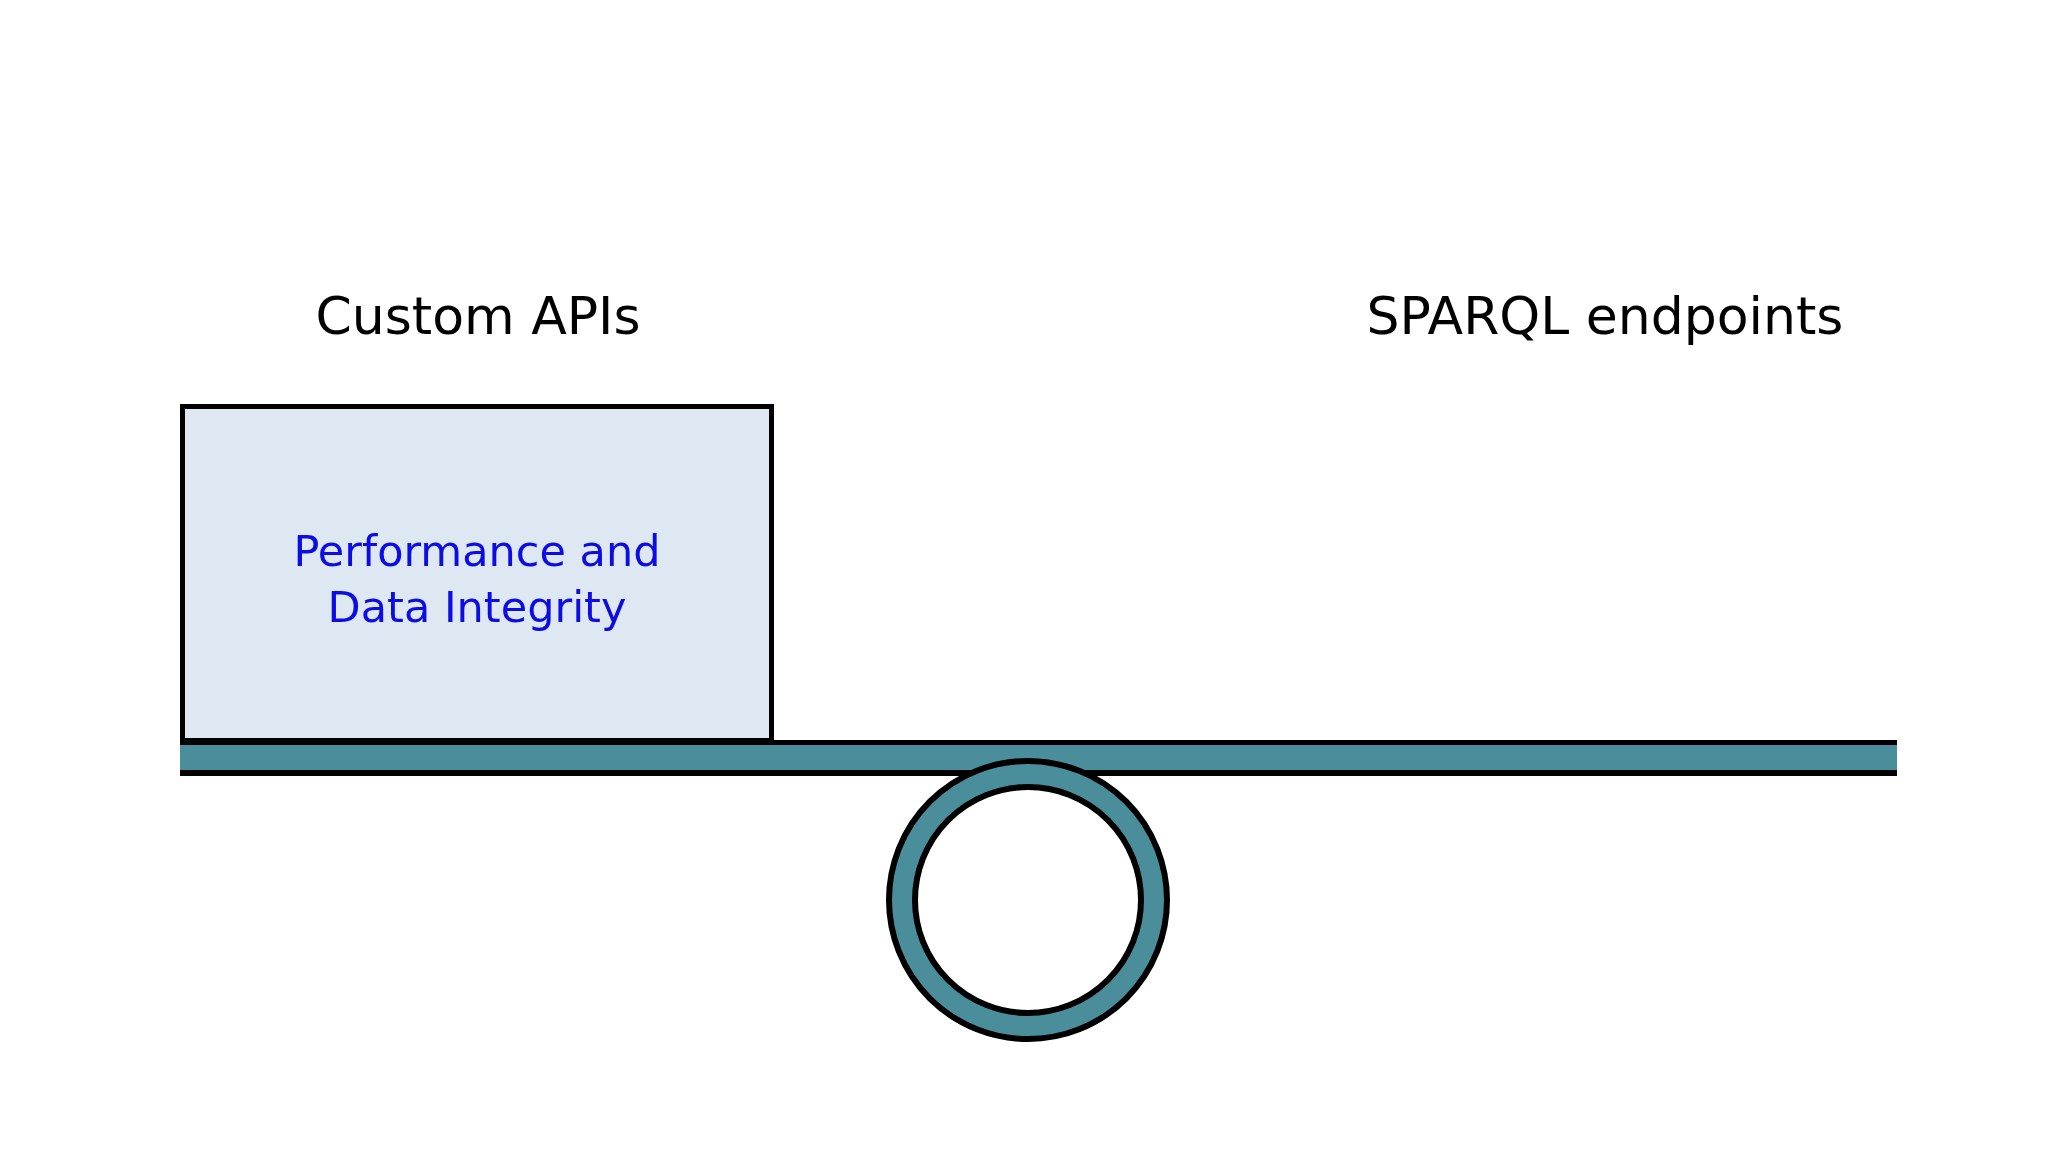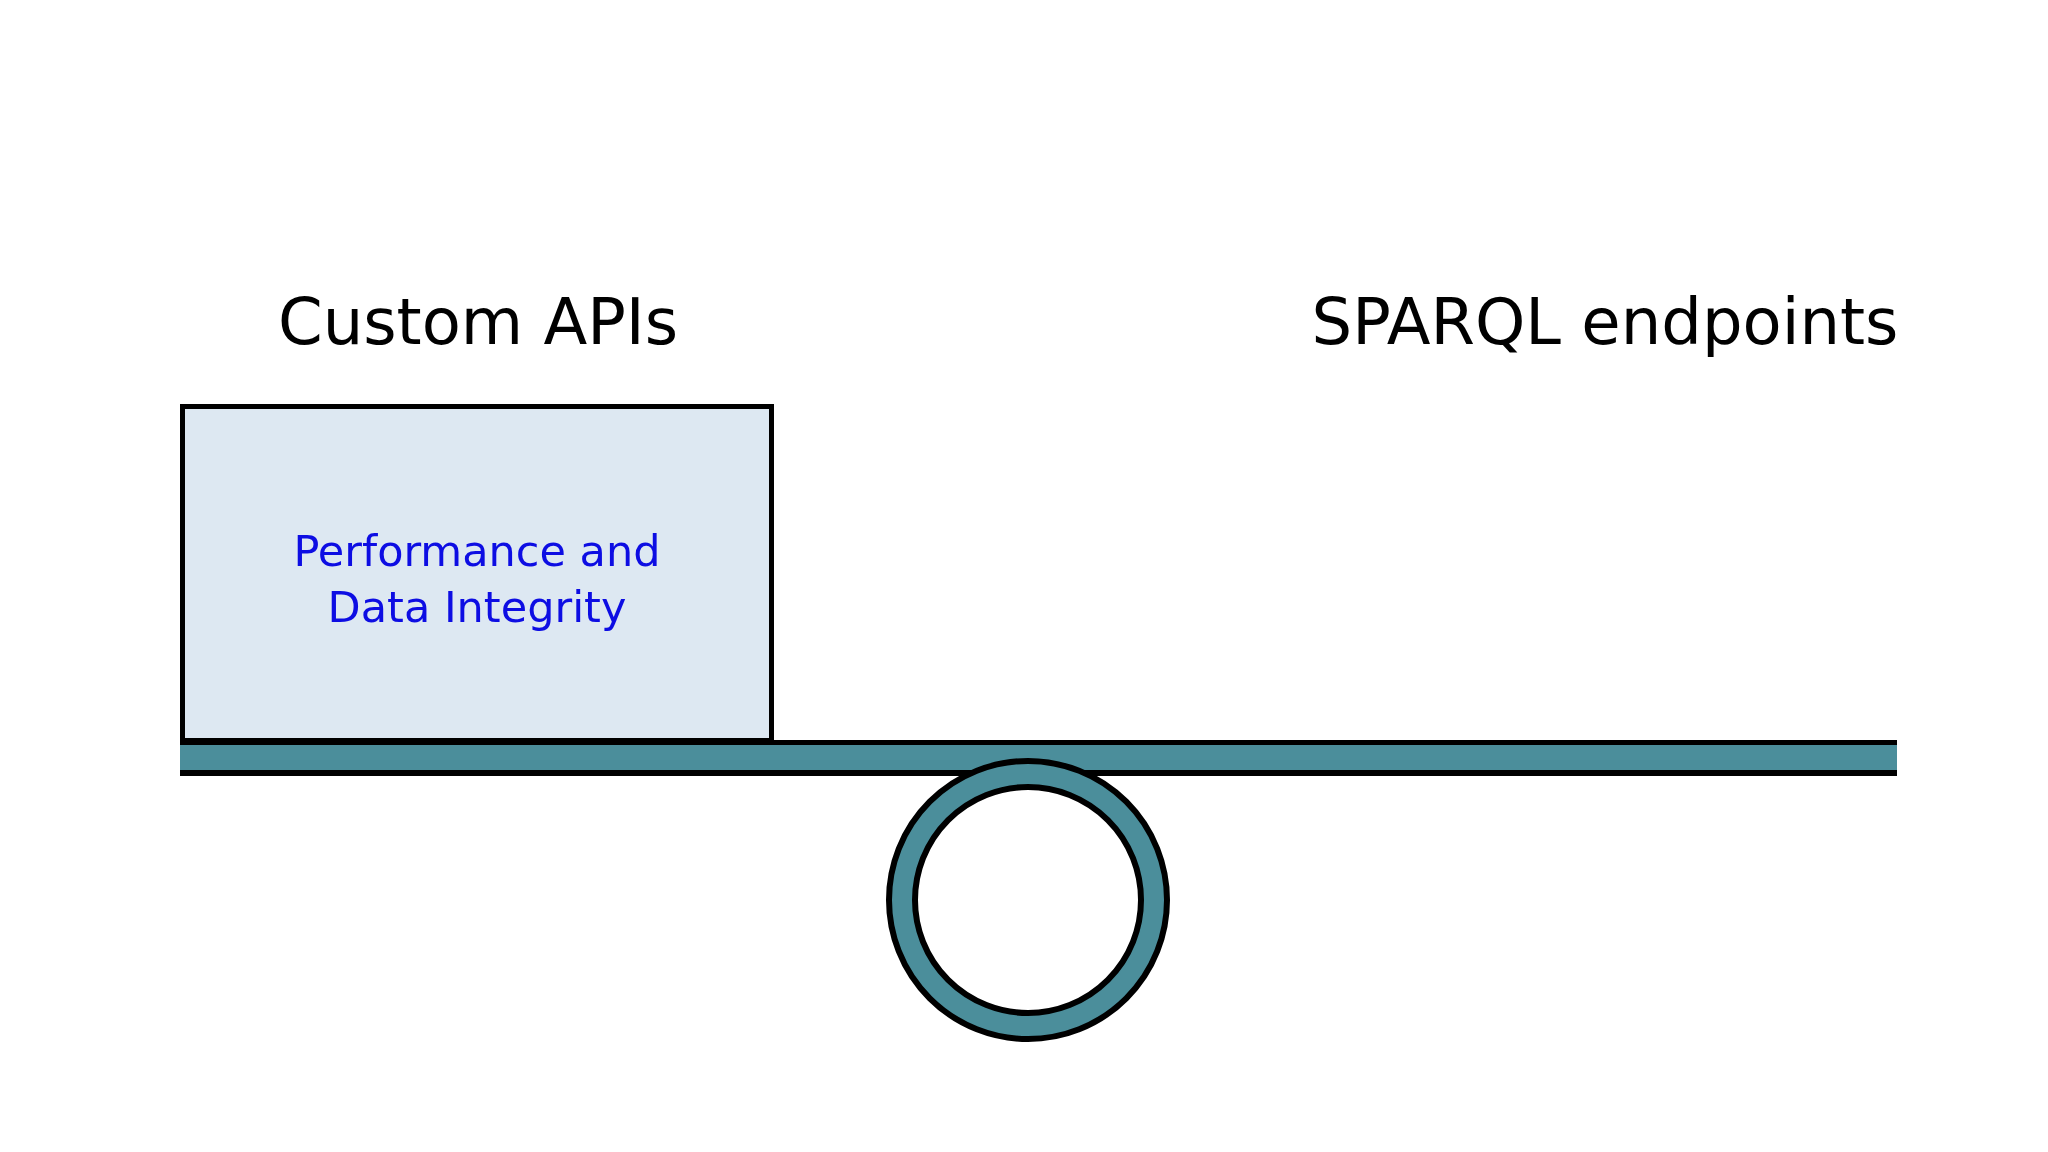--- a/index.html
+++ b/index.html
@@ -19,21 +19,21 @@
     background: #ffffff;
     overflow: hidden;
   }
 
   
   .pan-heading {
     position: absolute;
     text-align: center;
     color: #000000;
     font-family: "DejaVu Sans", sans-serif;
-    font-size: 64px;
+    font-size: 52px;
     font-weight: 400;
     line-height: 1;
     white-space: nowrap;
     letter-spacing: 0px;
   }
   #heading-left {
     left: 182px;
     top: 290px;
     width: 592px;
   }

